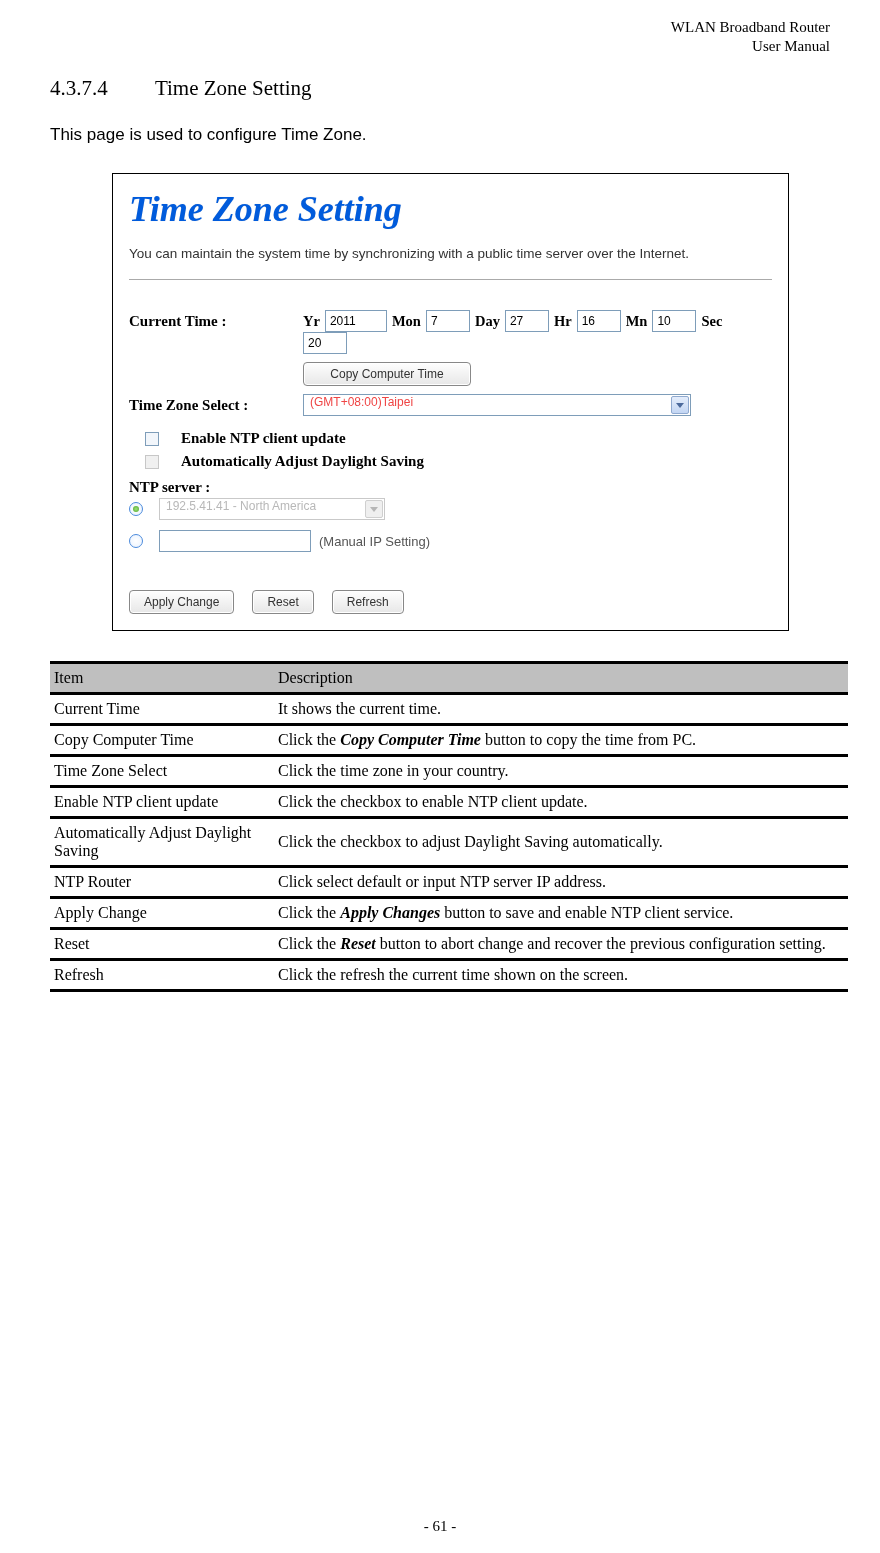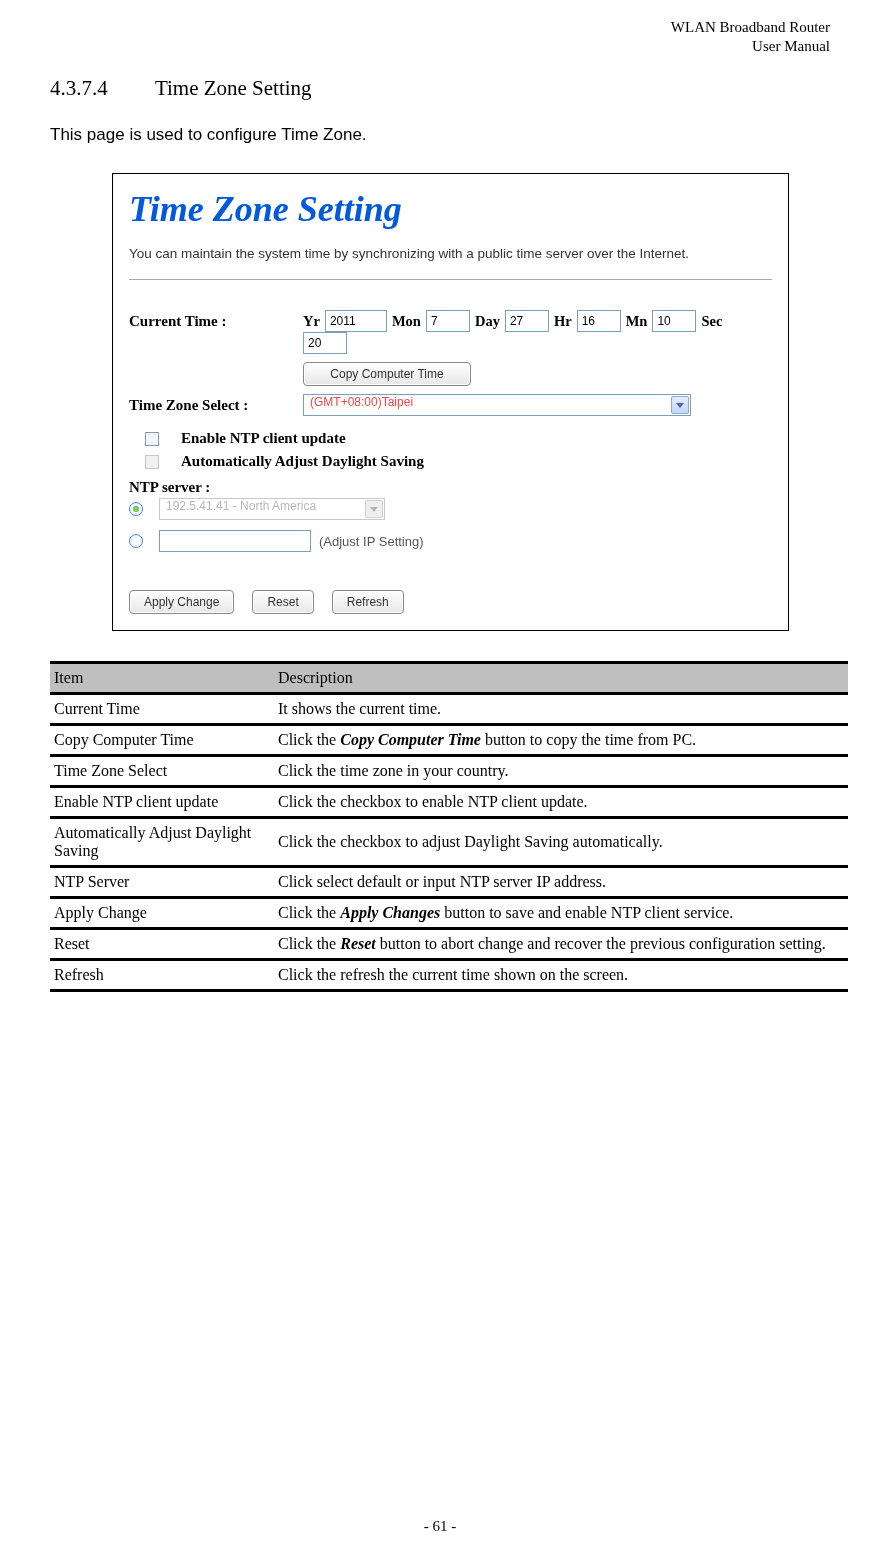--- a/index.html
+++ b/index.html
@@ -273,21 +273,21 @@
       <div class="ntp-line">
         <span class="radio checked"></span>
         <div class="sel dis">
           <span>192.5.41.41 - North America</span>
           <span class="sel-arrow"></span>
         </div>
       </div>
       <div class="ntp-line">
         <span class="radio"></span>
         <input class="tin man" style="">
-        <span class="manual-text">(Adjust IP Setting)</span>
+        <span class="manual-text">(Manual IP Setting)</span>
       </div>
     </div>
   </div>
 
   <div class="action-bar">
     <span class="btn">Apply Change</span>
     <span class="btn">Reset</span>
     <span class="btn">Refresh</span>
   </div>
 </div>
@@ -314,21 +314,21 @@
       </tr>
       <tr>
         <td>Enable NTP client update</td>
         <td>Click the checkbox to enable NTP client update.</td>
       </tr>
       <tr>
         <td>Automatically Adjust Daylight Saving</td>
         <td>Click the checkbox to adjust Daylight Saving automatically.</td>
       </tr>
       <tr>
-        <td>NTP Server</td>
+        <td>NTP Router</td>
         <td>Click select default or input NTP server IP address.</td>
       </tr>
       <tr>
         <td>Apply Change</td>
         <td>Click the <em>Apply Changes</em> button to save and enable NTP client service.</td>
       </tr>
       <tr>
         <td>Reset</td>
         <td>Click the <em>Reset</em> button to abort change and recover the previous configuration setting.</td>
       </tr>

